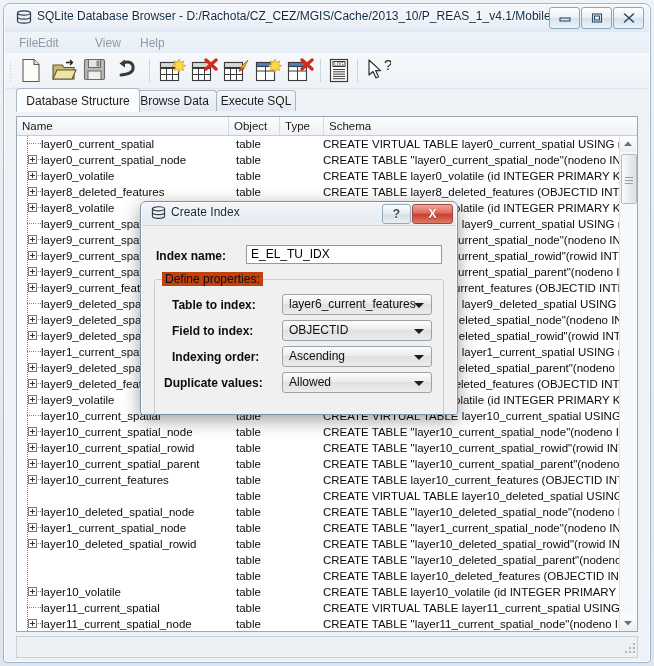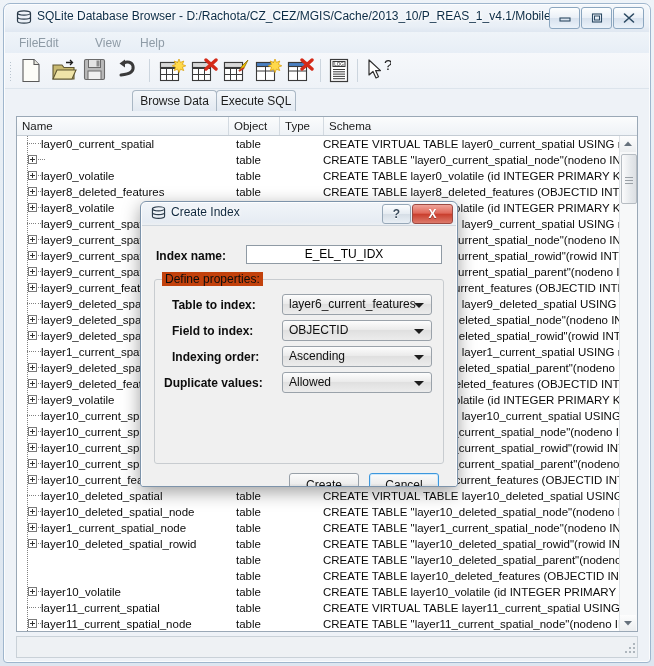--- a/index.html
+++ b/index.html
@@ -132,21 +132,21 @@
   .sb-grip{position:absolute;left:3px;top:20px;width:8px;}
   .sb-grip i{display:block;height:1px;background:#9aa0a6;margin:2px 0;}
   
   .statusbar{
     position:absolute;left:12px;top:632px;width:622px;height:22px;
     background:#eef1f4;border:1px solid #c9d1d8;box-sizing:border-box;
   }
   .resize-grip{position:absolute;right:4px;bottom:3px;width:12px;height:12px;}
   
   .dlg{
-    position:absolute;left:136px;top:197px;width:318px;height:286px;
+    position:absolute;left:136px;top:197px;width:318px;height:214px;
     border:1px solid #7d93aa;border-radius:6px 6px 3px 3px;
     background:linear-gradient(180deg,#f2f5f9 0px,#e6ecf3 20px,#eff1f3 24px,#eff1f3 100%);
     box-shadow:0 5px 18px rgba(0,0,0,.38), inset 0 0 0 1px rgba(255,255,255,.8);
     box-sizing:border-box;overflow:hidden;
   }
   .dlg-title{position:absolute;left:0;top:0;width:316px;height:23px;}
   .dlg-icon{position:absolute;left:10px;top:4px;width:15px;height:14px;}
   .dlg-titletext{position:absolute;left:30px;top:3px;font-size:12px;color:#10283e;
                  text-shadow:0 0 3px #fff,0 0 5px #fff;}
   .dlg-btns{position:absolute;right:4px;top:2px;display:flex;}
@@ -346,20 +346,23 @@
 
       <div class="tbtn" style="left:360px">
         <svg width="26" height="24" viewBox="0 0 26 24">
           <path d="M4 2 L4 17 L8 13.5 L11 20 L13.5 18.8 L10.6 12.6 L15.5 12.6 Z" fill="#fff" stroke="#2e2e2e" stroke-width="1.2" stroke-linejoin="round"></path>
           <text x="19" y="12" font-size="15" fill="#1f1f1f" font-family="Liberation Sans, sans-serif">?</text>
         </svg>
       </div>
     </div>
 
     <div class="tabstrip">
+      <div class="tab active" style="left:11px;width:124px">
+        <span>Database Structure</span>
+      </div>
       <div class="tab" style="left:127px;width:85px">
         <span>Browse Data</span>
       </div>
       <div class="tab" style="left:211px;width:80px">
         <span>Execute SQL</span>
       </div>
     </div>
 
     <div class="panel">
 
@@ -383,20 +386,21 @@
             <div class="c-obj">table</div>
             <div class="c-type"></div>
             <div class="c-schema">CREATE VIRTUAL TABLE layer0_current_spatial USING rtre...</div>
           </div>
           <div class="trow">
             <div class="c-name">
               <span class="twig">
                 <span class="exp"></span>
                 <span class="dash2"></span>
               </span>
+              <span class="nm">layer0_current_spatial_node</span>
             </div>
             <div class="c-obj">table</div>
             <div class="c-type"></div>
             <div class="c-schema">CREATE TABLE "layer0_current_spatial_node"(nodeno INT...</div>
           </div>
           <div class="trow">
             <div class="c-name">
               <span class="twig">
                 <span class="exp"></span>
                 <span class="dash2"></span>
@@ -629,27 +633,20 @@
                 <span class="exp"></span>
                 <span class="dash2"></span>
               </span>
               <span class="nm">layer10_current_features</span>
             </div>
             <div class="c-obj">table</div>
             <div class="c-type"></div>
             <div class="c-schema">CREATE TABLE layer10_current_features (OBJECTID INTE...</div>
           </div>
           <div class="trow">
-            <div class="c-name">
-              <span class="twig">
-                <span class="dash"></span>
-                <span class="dash2"></span>
-              </span>
-              <span class="nm">layer10_deleted_spatial</span>
-            </div>
             <div class="c-obj">table</div>
             <div class="c-type"></div>
             <div class="c-schema">CREATE VIRTUAL TABLE layer10_deleted_spatial USING rt...</div>
           </div>
           <div class="trow">
             <div class="c-name">
               <span class="twig">
                 <span class="exp"></span>
                 <span class="dash2"></span>
               </span>
@@ -783,21 +780,21 @@
           </div>
           <div class="dlg-close">
             <span>X</span>
           </div>
         </div>
       </div>
 
       <div class="dlg-body">
 
         <span class="fld-label" style="left:14px;top:23px;width:86px">Index name:</span>
-        <div class="txtinput" style="left:104px;top:19px;width:196px;text-align:center;">E_EL_TU_IDX</div>
+        <div class="txtinput" style="left:104px;top:19px;width:196px;">E_EL_TU_IDX</div>
 
         <div class="groupbox" style="left:12px;top:53px;width:290px;height:185px;"></div>
         <span class="group-legend" style="left:20px;top:46px;">Define properties:</span>
 
         <span class="fld-label" style="left:30px;top:72px;width:104px">Table to index:</span>
         <div class="combo" style="left:140px;top:68px;width:150px;">
           <span class="cval">layer6_current_features</span>
           <span class="carrow"></span>
         </div>
 

